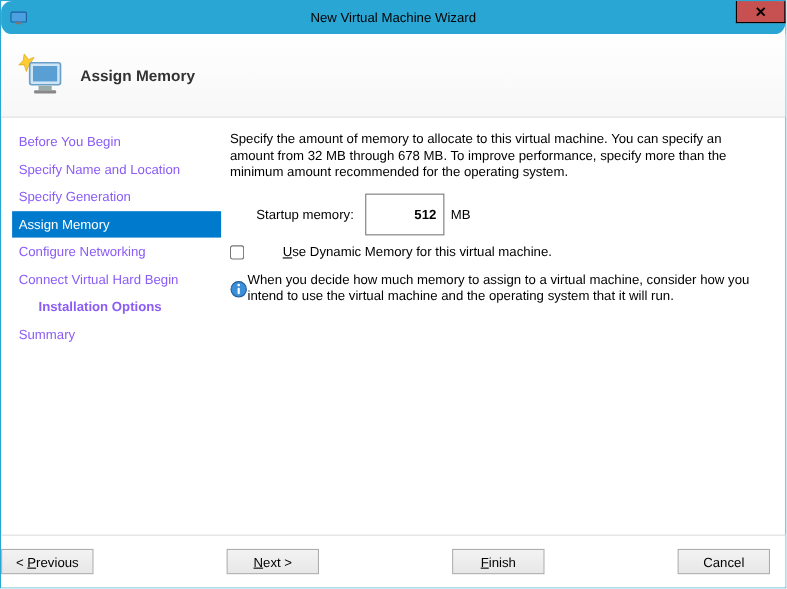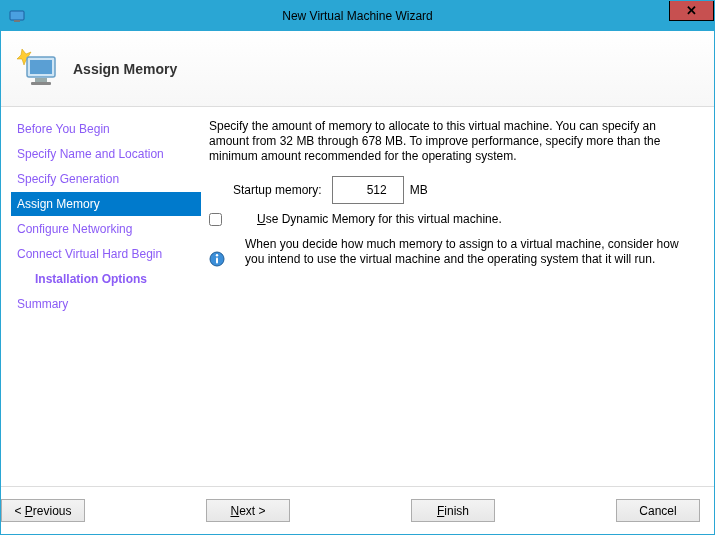--- a/index.html
+++ b/index.html
@@ -17,20 +17,21 @@
     display: flex;
     flex-direction: column;
     position: relative;
   }
   .titlebar {
     height: 30px;
     background: #2aa6d4;
     display: flex;
     align-items: center;
     position: relative;
+    border-radius: 10px;
   }
   .titlebar-icon {
     margin-left: 8px;
     width: 16px; height: 16px;
     display: flex; align-items: center; justify-content: center;
   }
   .title-text {
     position: absolute;
     left: 0; right: 0;
     text-align: center;
@@ -101,38 +102,39 @@
     line-height: 15px;
   }
   .desc { margin-bottom: 12px; }
   .memrow {
     display: flex; align-items: center;
     margin: 8px 0;
   }
   .memlabel { margin-right: 10px; margin-left: 24px; }
   .meminput {
     width: 72px;
-    height: 28px;
+    height: 38px;
     border: 1px solid #7a7a7a;
     text-align: right;
-    padding: 0 16px;
+    padding: 0 6px;
     font-family: inherit;
     font-size: 12px;
+    font-weight: bold;
   }
   .memunit { margin-left: 6px; }
   .chkrow {
     display: flex; align-items: center;
     margin: 6px 0 10px 0;
     gap: 29px;
   }
   .chkrow input { margin: 0 6px 0 0; width:13px; height:13px; }
   .chkrow label .ul { text-decoration: underline; }
   .info-row {
-    display: flex; align-items: flex-end;
-    gap: 20px;
+    display: flex; align-items: center;
+    gap: 0;
   }
   .info-icon {
     width: 16px; height: 16px; flex-shrink: 0;
     margin-top: 1px;
   }
   .footer {
     height: 48px;
     border-top: 1px solid #ddd;
     display: flex;
     align-items: center;

